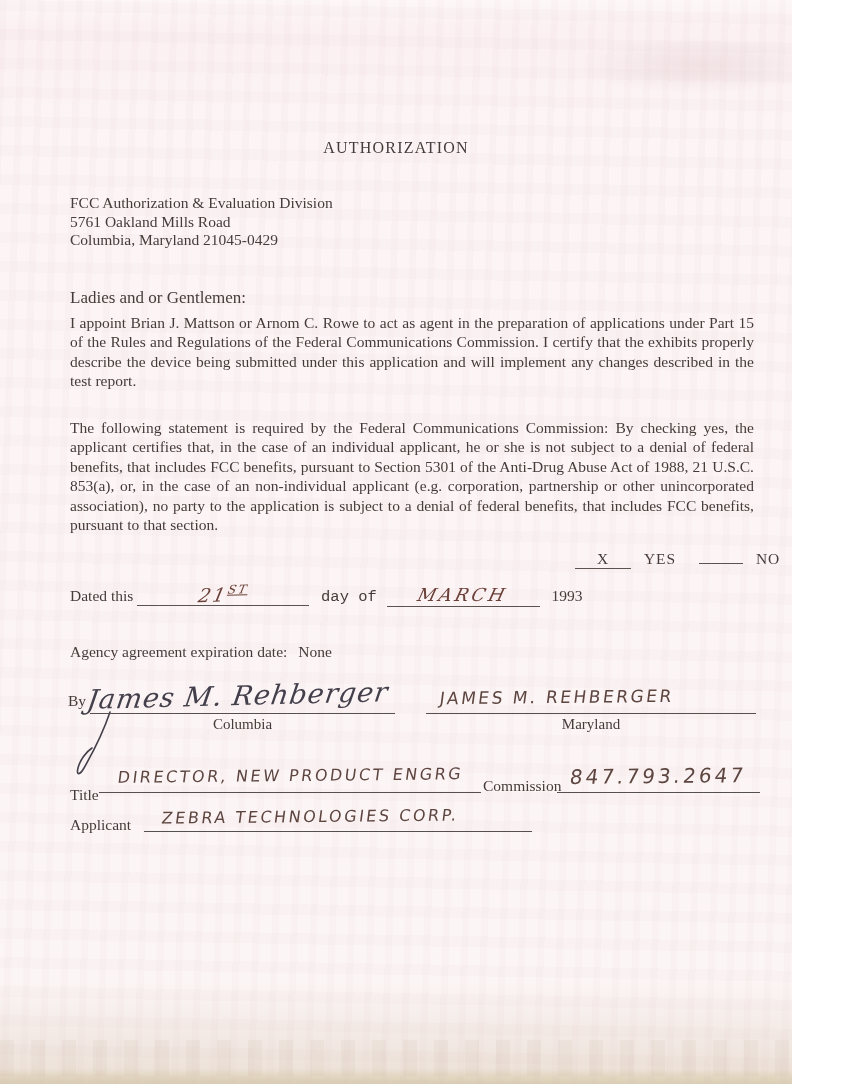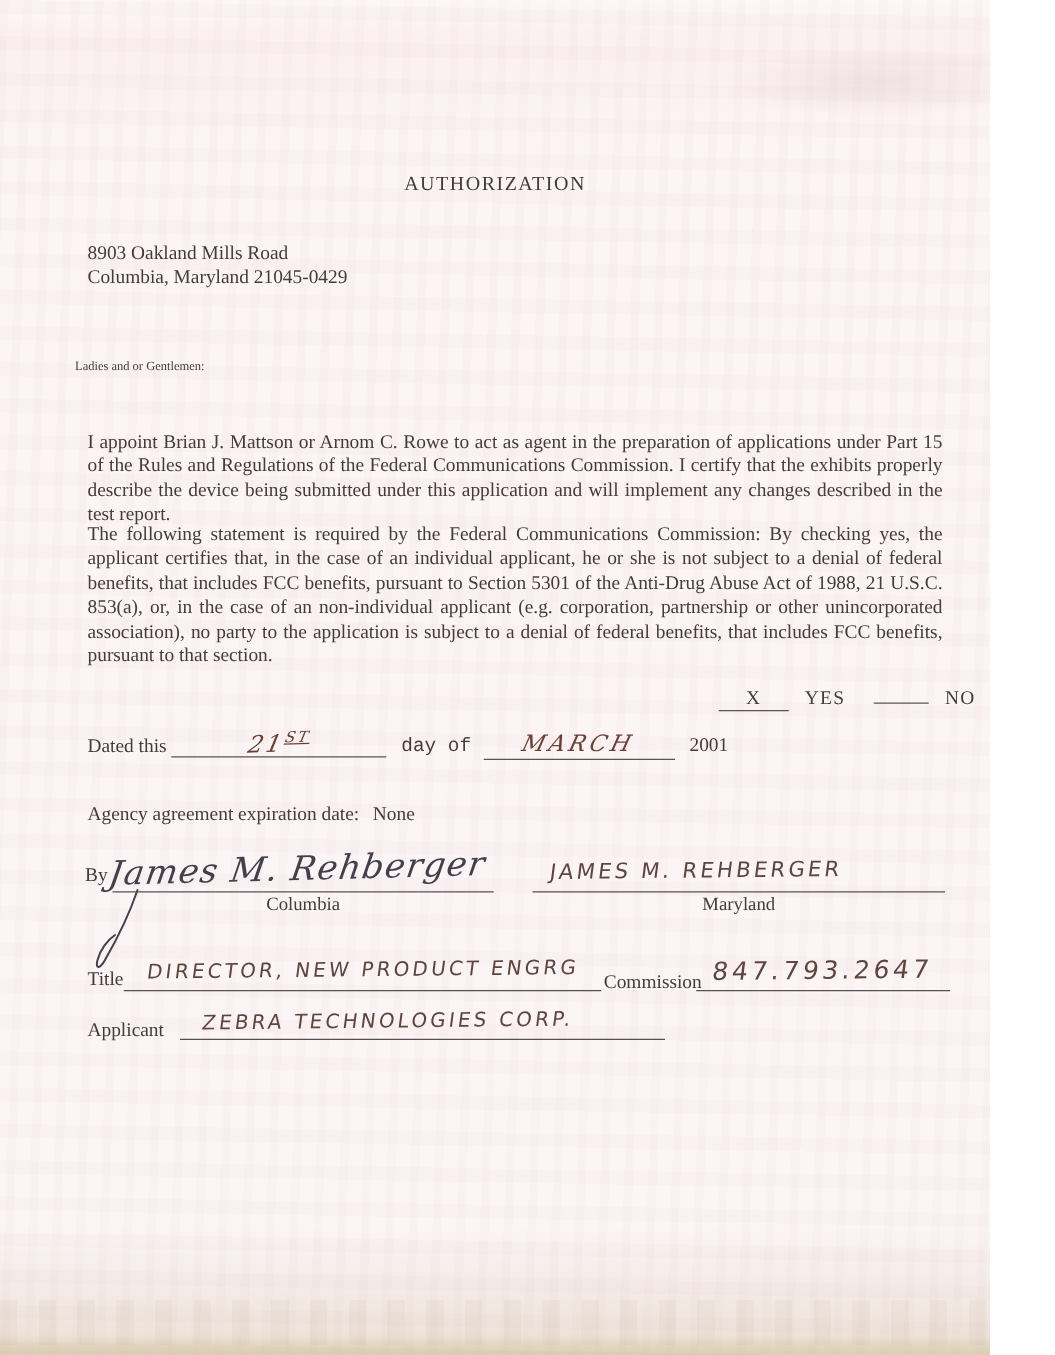--- a/index.html
+++ b/index.html
@@ -23,26 +23,26 @@
   .bottom-mottle{
     position:absolute;left:0;right:0;top:1040px;height:36px;pointer-events:none;
     background:repeating-linear-gradient(90deg, rgba(190,170,150,.10) 0 14px, rgba(255,255,255,0) 14px 31px);
   }
   .abs{position:absolute;}
   .doc-title{
     left:0;right:0;top:139px;text-align:center;
     font-size:16px;letter-spacing:1.2px;
   }
   .address{left:70px;top:194px;font-size:15.5px;line-height:18.5px;}
-  .salutation{left:60px;top:288px;font-size:10px;}
+  .salutation{left:70px;top:288px;font-size:17px;}
   .para{
     left:70px;width:684px;font-size:15.5px;line-height:19.4px;
     text-align:justify;
   }
-  .p1{top:344px;}
+  .p1{top:313px;}
   .p2{top:418px;}
   .checkline{top:550px;left:575px;font-size:15.5px;letter-spacing:1px;white-space:nowrap;}
   .uline{display:inline-block;border-bottom:1.2px solid #5c524f;text-align:center;vertical-align:baseline;}
   .u-x{width:56px;}
   .u-no{width:44px;margin-left:18px;}
   .lbl{display:inline-block;}
   .dated{top:583px;left:70px;font-size:15.5px;white-space:nowrap;}
   .u-day{width:172px;height:22px;}
   .u-month{width:153px;height:22px;margin-left:6px;}
   .agency{top:643px;left:70px;font-size:15.5px;}
@@ -66,63 +66,64 @@
   .sigrow{top:684px;left:68px;width:690px;font-size:15.5px;}
   .sig-line{position:absolute;left:22px;top:29px;width:305px;border-bottom:1.2px solid #55504e;}
   .sig-text{position:absolute;left:20px;top:-4px;}
   .sig-caption{position:absolute;left:22px;top:32px;width:305px;text-align:center;font-size:15px;}
   .printed-line{position:absolute;left:358px;top:29px;width:330px;border-bottom:1.2px solid #55504e;}
   .printed-text{position:absolute;left:372px;top:3px;font-size:17px;}
   .printed-caption{position:absolute;left:358px;top:32px;width:330px;text-align:center;font-size:15px;}
   .by-label{position:absolute;left:0;top:8px;}
   .flourish{position:absolute;left:6px;top:26px;}
   .titlerow{top:766px;left:70px;width:700px;font-size:15.5px;}
-  .title-label{position:absolute;left:0;top:9px;}
+  .title-label{position:absolute;left:0;top:20px;}
   .u-title{position:absolute;left:29px;top:26px;width:382px;border-bottom:1.2px solid #55504e;}
   .title-hw{position:absolute;left:48px;top:0px;}
   .tel-label{position:absolute;left:413px;top:11px;}
   .u-tel{position:absolute;left:487px;top:26px;width:203px;border-bottom:1.2px solid #55504e;}
   .tel-hw{position:absolute;left:500px;top:-2px;font-size:20px;letter-spacing:3px;}
   .approw{top:805px;left:70px;width:600px;font-size:15.5px;}
   .app-label{position:absolute;left:0;top:11px;}
   .u-app{position:absolute;left:74px;top:26px;width:388px;border-bottom:1.2px solid #55504e;}
   .app-hw{position:absolute;left:92px;top:2px;}
 </style>
 </head>
 <body>
 
 <div class="page">
   <div class="texture"></div>
   <div class="bottom-mottle"></div>
 
   <div class="abs doc-title">AUTHORIZATION</div>
 
   <div class="abs address">
-    <div>8903 Oakland Mills Road</div>
+    <div>FCC Authorization &amp; Evaluation Division</div>
+    <div>5761 Oakland Mills Road</div>
     <div>Columbia, Maryland 21045-0429</div>
   </div>
 
   <div class="abs salutation">Ladies and or Gentlemen:</div>
 
   <div class="abs para p1">I appoint Brian J. Mattson or Arnom C. Rowe to act as agent in the preparation of applications under Part 15 of the Rules and Regulations of the Federal Communications Commission. I certify that the exhibits properly describe the device being submitted under this application and will implement any changes described in the test report.</div>
   <div class="abs para p2">The following statement is required by the Federal Communications Commission: By checking yes, the applicant certifies that, in the case of an individual applicant, he or she is not subject to a denial of federal benefits, that includes FCC benefits, pursuant to Section 5301 of the Anti-Drug Abuse Act of 1988, 21 U.S.C. 853(a), or, in the case of an non-individual applicant (e.g. corporation, partnership or other unincorporated association), no party to the application is subject to a denial of federal benefits, that includes FCC benefits, pursuant to that section.</div>
 
   <div class="abs checkline">
     <span class="uline u-x"><span>X</span></span>
     <span class="lbl" style="margin-left:8px;">YES</span>
     <span class="uline u-no"><span></span></span>
     <span class="lbl" style="margin-left:8px;">NO</span>
   </div>
 
   <div class="abs dated">
     <span>Dated this</span>
     <span class="uline u-day"><span class="hw hw-day"><span>21</span><sup>ST</sup></span></span>
     <span style="margin-left:8px;font-family:Liberation Mono, monospace;">day of</span>
     <span class="uline u-month"><span class="hw hw-month">MARCH</span></span>
-    <span style="margin-left:8px;">2001</span>
+    <span style="margin-left:8px;">1993</span>
   </div>
 
   <div class="abs agency">
     <span>Agency agreement expiration date:</span>
     <span style="margin-left:7px;">None</span>
   </div>
 
   <div class="abs sigrow" style="height:80px;">
     <span class="by-label">By</span>
     <svg class="flourish" width="40" height="68" viewBox="0 0 40 68">

